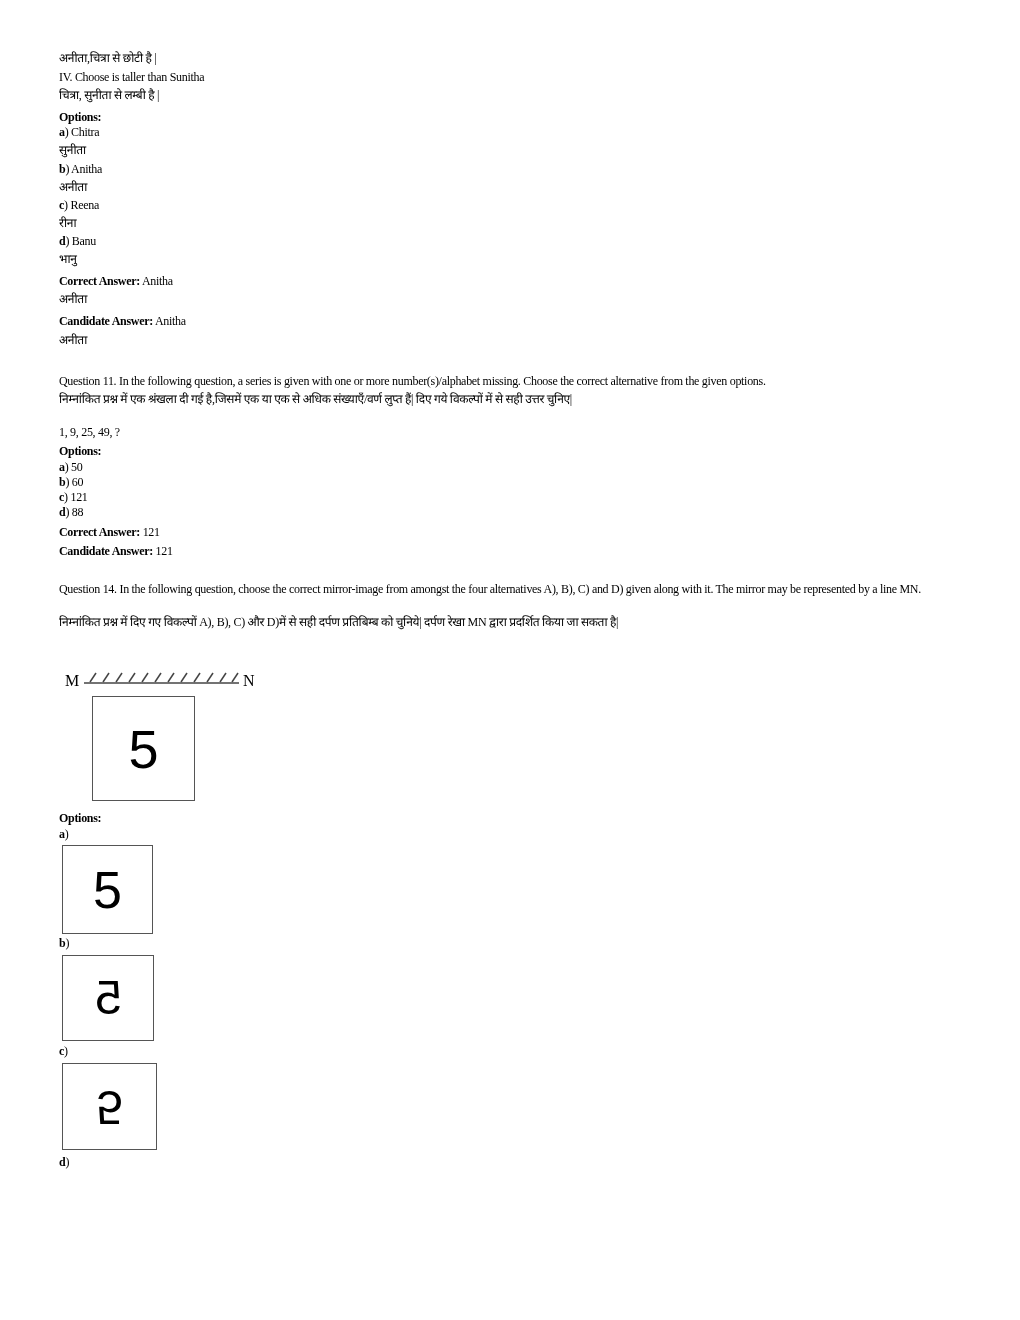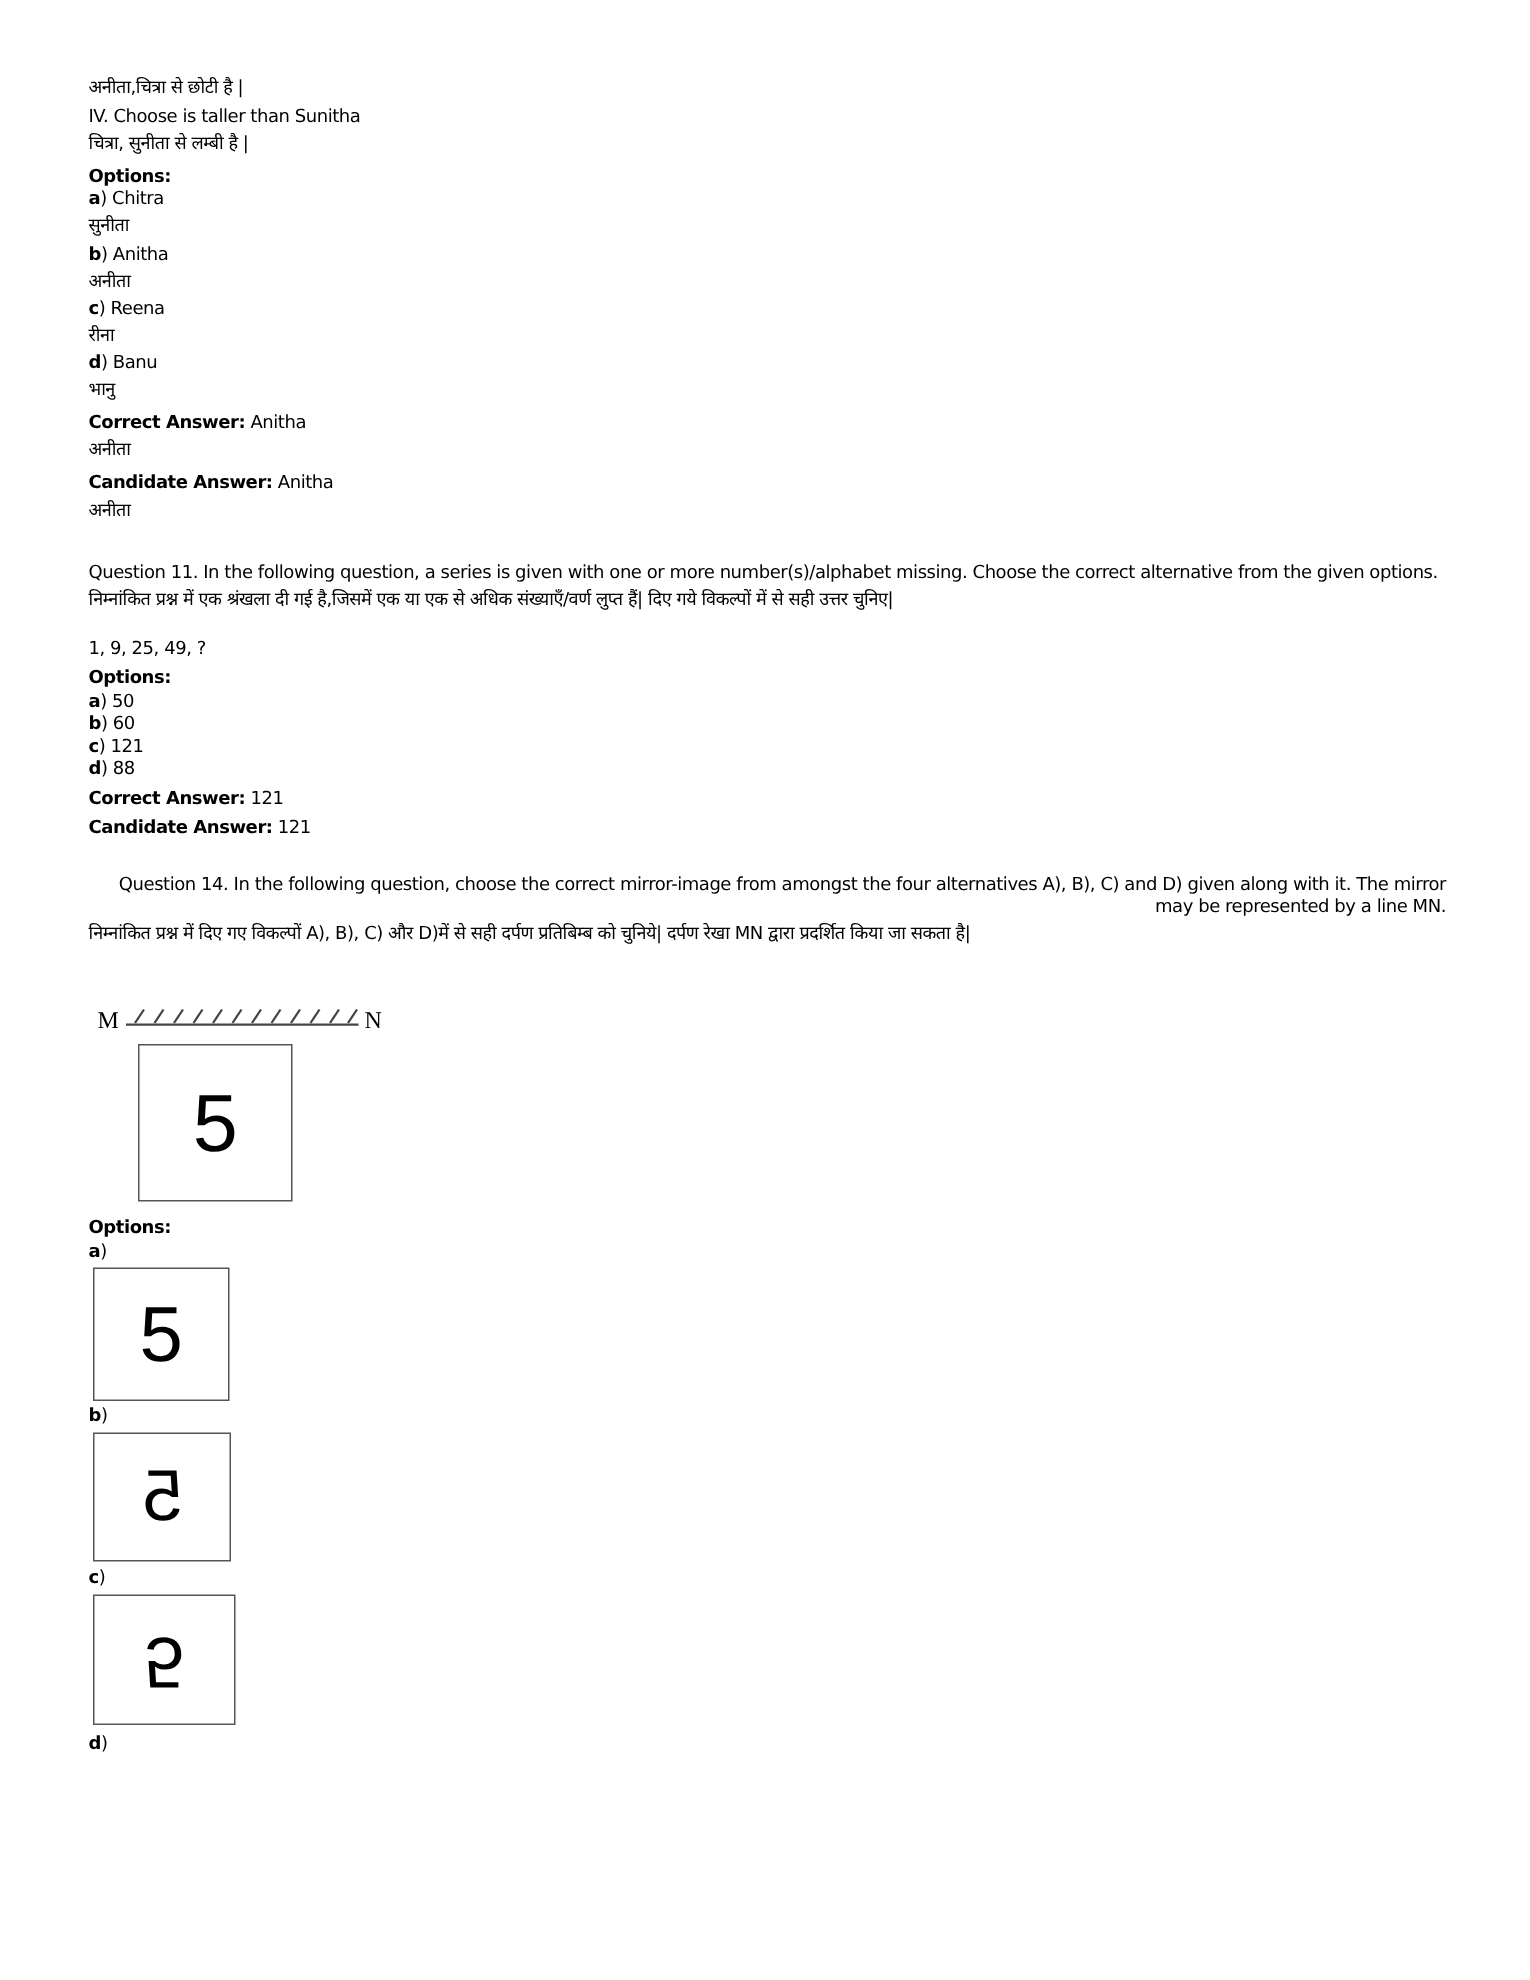--- a/index.html
+++ b/index.html
@@ -1,23 +1,23 @@
 <!DOCTYPE html>
 <html><head>
 <meta charset="utf-8">
 <style>
   html, body { margin: 0; padding: 0; background: #ffffff; }
   body {
     width: 1020px; height: 1320px; position: relative; overflow: hidden;
     font-family: "DejaVu Sans", "Liberation Sans", sans-serif;
     color: #000; font-size: 12px;
   }
-  .abs { position: absolute; left: 59px; white-space: nowrap; line-height: 15px; letter-spacing: -0.3px; }
+  .abs { position: absolute; left: 59px; white-space: nowrap; line-height: 15px; letter-spacing: -0.3px; font-family: Liberation Serif, serif; }
   .b { font-weight: bold; }
-  .wrap { white-space: normal; width: 905px; text-align: right; }
+  .wrap { white-space: normal; width: 905px; }
   .fig-box {
     position: absolute; border: 1.5px solid #555; background: #fff; box-sizing: border-box;
     display: flex; align-items: center; justify-content: center;
     font-family: "Liberation Sans", sans-serif; color: #000;
   }
   .glyph { display: inline-block; line-height: 1; }
   .flip-h { transform: scaleX(-1); }
   .flip-v { transform: scaleY(-1); }
 </style>
 </head>

